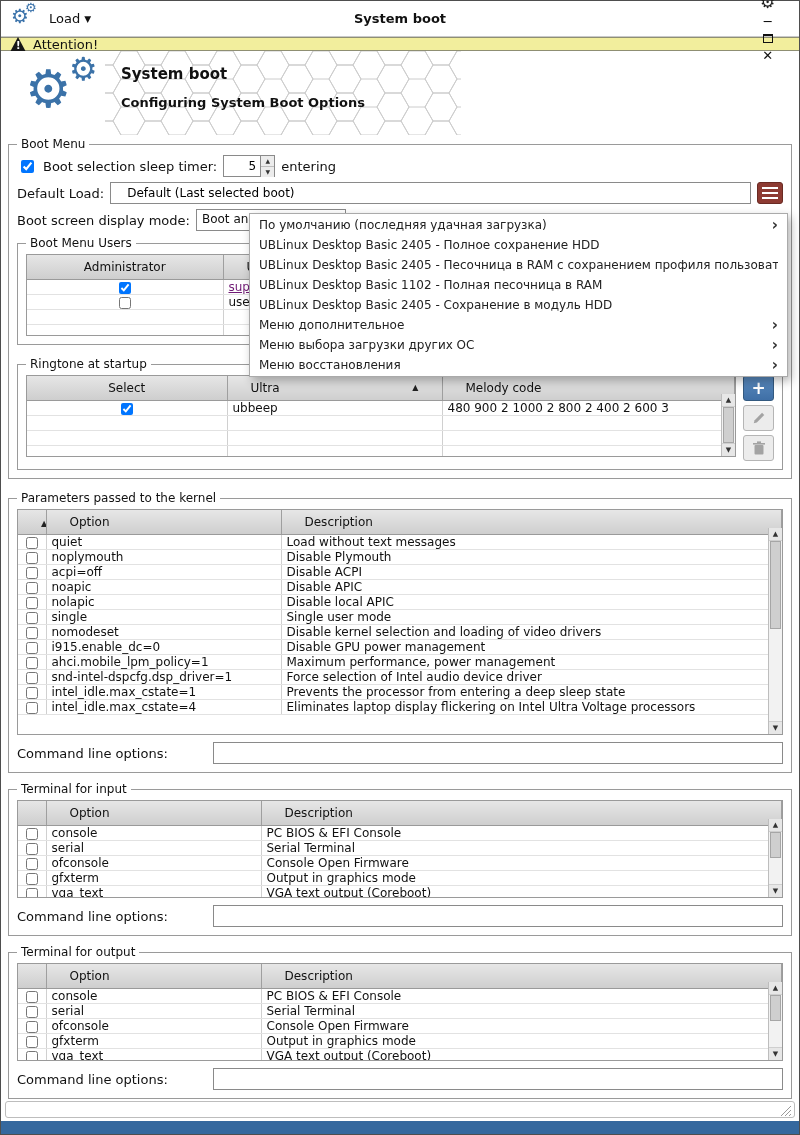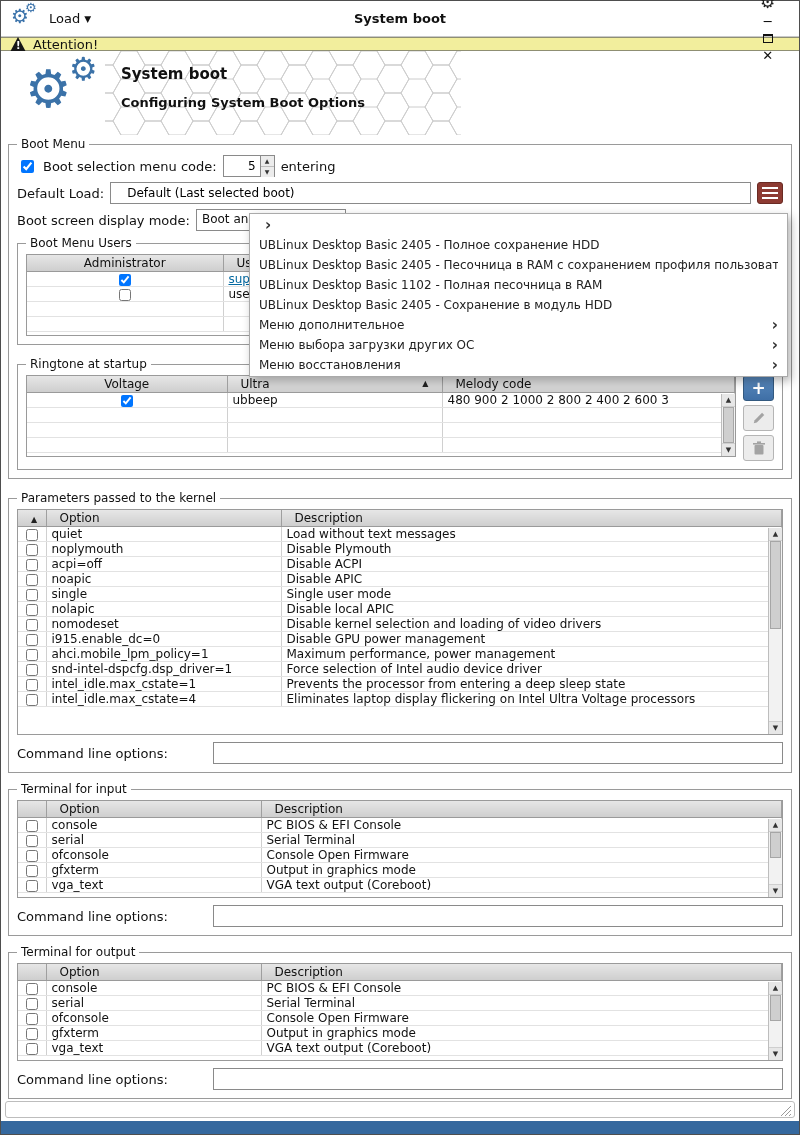--- a/index.html
+++ b/index.html
@@ -49,28 +49,28 @@
   .spin-btns { display:flex; flex-direction:column; border-left:1px solid #8a8a8a; width:14px; }
   .spin-btn { flex:1; font-size:6px; line-height:10px; text-align:center; background:#ececec; color:#333; }
   .spin-btn.up { border-bottom:1px solid #bdbdbd; }
   .burger-btn { width:26px; height:22px; background:#8d3a32; border:1px solid #692a23; border-radius:3px; display:flex; flex-direction:column; justify-content:center; align-items:center; gap:3px; }
   .burger-btn i { display:block; width:16px; height:2px; background:#fff; }
   .combo { border:1px solid #8a8a8a; height:22px; width:150px; padding:2px 5px; font-size:12px; overflow:hidden; white-space:nowrap; background:#fff; }
 
   
   .tablewrap { position:relative; border:1px solid #9a9a9a; background:#fff; overflow:hidden; }
   table.grid { width:100%; border-collapse:collapse; font-size:12px; table-layout:fixed; }
-  .grid th { background:linear-gradient(#e6e6e6,#cecece); border-right:1px solid #9f9f9f; border-bottom:1px solid #9a9a9a; font-weight:normal; padding:1px 13px; text-align:left; height:16px; white-space:nowrap; overflow:hidden; }
+  .grid th { background:linear-gradient(#e6e6e6,#cecece); border-right:1px solid #9f9f9f; border-bottom:1px solid #9a9a9a; font-weight:normal; padding:1px 23px; text-align:left; height:24px; white-space:nowrap; overflow:hidden; }
   .grid td { border-right:1px solid #d0d0d0; border-bottom:1px solid #e2e2e2; padding:0 5px; height:15px; white-space:nowrap; overflow:hidden; }
   .grid th.center, .grid td.cbcell { text-align:center; }
   .grid td.cbcell { padding:0; }
   .grid input[type=checkbox] { width:12px; height:12px; margin:1px 0 0 0; vertical-align:middle; }
   .sort { float:right; font-size:8px; color:#222; margin-top:2px; }
   .sort-c { font-size:8px; color:#222; }
-  .link { color:#0369a1; text-decoration:underline; }
+  .link { color:#701a75; text-decoration:underline; }
 
   .vscroll { position:absolute; top:18px; right:0; bottom:0; width:14px; background:#f2f2f2; border-left:1px solid #bdbdbd; display:flex; flex-direction:column; }
   .sb-btn { height:13px; font-size:7px; line-height:13px; text-align:center; color:#333; background:#e7e7e7; }
   .sb-btn.up { border-bottom:1px solid #cfcfcf; }
   .sb-btn.down { border-top:1px solid #cfcfcf; }
   .sb-track { flex:1; position:relative; }
   .sb-thumb { position:absolute; left:1px; right:1px; top:0; background:#cfcfcf; border:1px solid #a6a6a6; }
 
   .cmdrow { display:flex; align-items:center; margin-top:7px; font-size:13px; }
   .cmdrow .lbl { width:196px; }
@@ -151,21 +151,21 @@
       <div class="ah-title">System boot</div>
       <div class="ah-sub">Configuring System Boot Options</div>
     </div>
   </div>
 
   <fieldset class="group">
     <legend>Boot Menu</legend>
 
     <div class="formrow">
       <input type="checkbox" checked="" style="">
-      <span class="lbl">Boot selection menu code:</span>
+      <span class="lbl">Boot selection sleep timer:</span>
       <span class="spinbox">
         <input class="spin-val" value="5" style="">
         <span class="spin-btns">
           <span class="spin-btn up">▲</span>
           <span class="spin-btn">▼</span>
         </span>
       </span>
       <span class="lbl">entering</span>
     </div>
 
@@ -225,21 +225,21 @@
       <div class="ringflex">
         <div class="tablewrap" style="height:82px">
           <table class="grid">
             <colgroup>
                 <col style="width:200px">
                 <col style="width:215px">
                 <col>
               </colgroup>
             <thead>
               <tr>
-                <th class="center">Voltage</th>
+                <th class="center">Select</th>
                 <th><span>Ultra</span><span class="sort">▲</span></th>
                 <th>Melody code</th>
               </tr>
             </thead>
             <tbody>
               <tr>
                 <td class="cbcell"><input type="checkbox" checked="" style=""></td>
                 <td>ubbeep</td>
                 <td>480 900 2 1000 2 800 2 400 2 600 3</td>
               </tr>
@@ -321,27 +321,27 @@
               <td>acpi=off</td>
               <td>Disable ACPI</td>
             </tr>
             <tr>
               <td class="cbcell"><input type="checkbox" style=""></td>
               <td>noapic</td>
               <td>Disable APIC</td>
             </tr>
             <tr>
               <td class="cbcell"><input type="checkbox" style=""></td>
+              <td>nolapic</td>
+              <td>Disable local APIC</td>
+            </tr>
+            <tr>
+              <td class="cbcell"><input type="checkbox" style=""></td>
               <td>single</td>
               <td>Single user mode</td>
-            </tr>
-            <tr>
-              <td class="cbcell"><input type="checkbox" style=""></td>
-              <td>nolapic</td>
-              <td>Disable local APIC</td>
             </tr>
             <tr>
               <td class="cbcell"><input type="checkbox" style=""></td>
               <td>nomodeset</td>
               <td>Disable kernel selection and loading of video drivers</td>
             </tr>
             <tr>
               <td class="cbcell"><input type="checkbox" style=""></td>
               <td>i915.enable_dc=0</td>
               <td>Disable GPU power management</td>
@@ -493,20 +493,21 @@
       </div>
     </div>
     <div class="cmdrow">
       <span class="lbl">Command line options:</span>
       <input class="textinput" style="">
     </div>
   </fieldset>
 
   <div class="dropdown">
       <div class="menu-item">
+        <span class="mi-label">По умолчанию (последняя удачная загрузка)</span>
         <span class="mi-chevron">›</span>
       </div>
       <div class="menu-item">
         <span class="mi-label">UBLinux Desktop Basic 2405 - Полное сохранение HDD</span>
       </div>
       <div class="menu-item">
         <span class="mi-label">UBLinux Desktop Basic 2405 - Песочница в RAM с сохранением профиля пользователя</span>
       </div>
       <div class="menu-item">
         <span class="mi-label">UBLinux Desktop Basic 1102 - Полная песочница в RAM</span>

